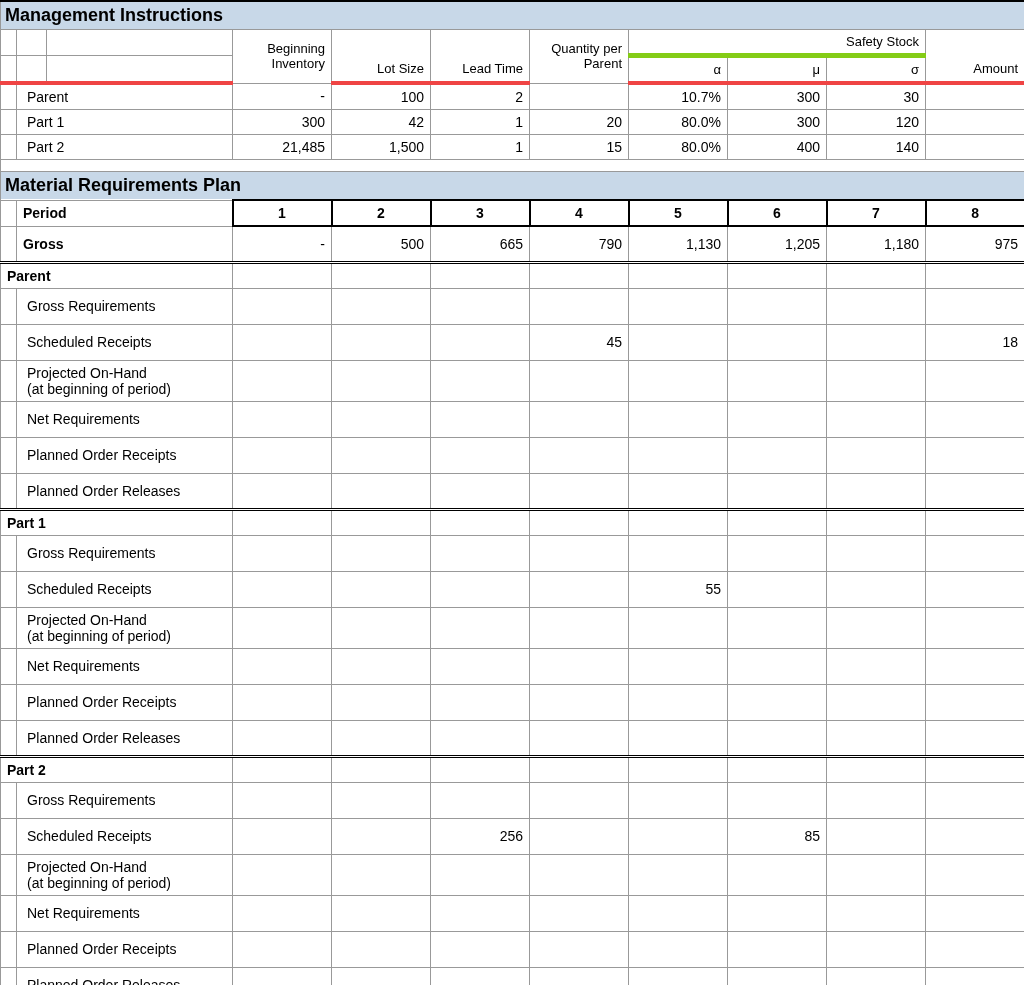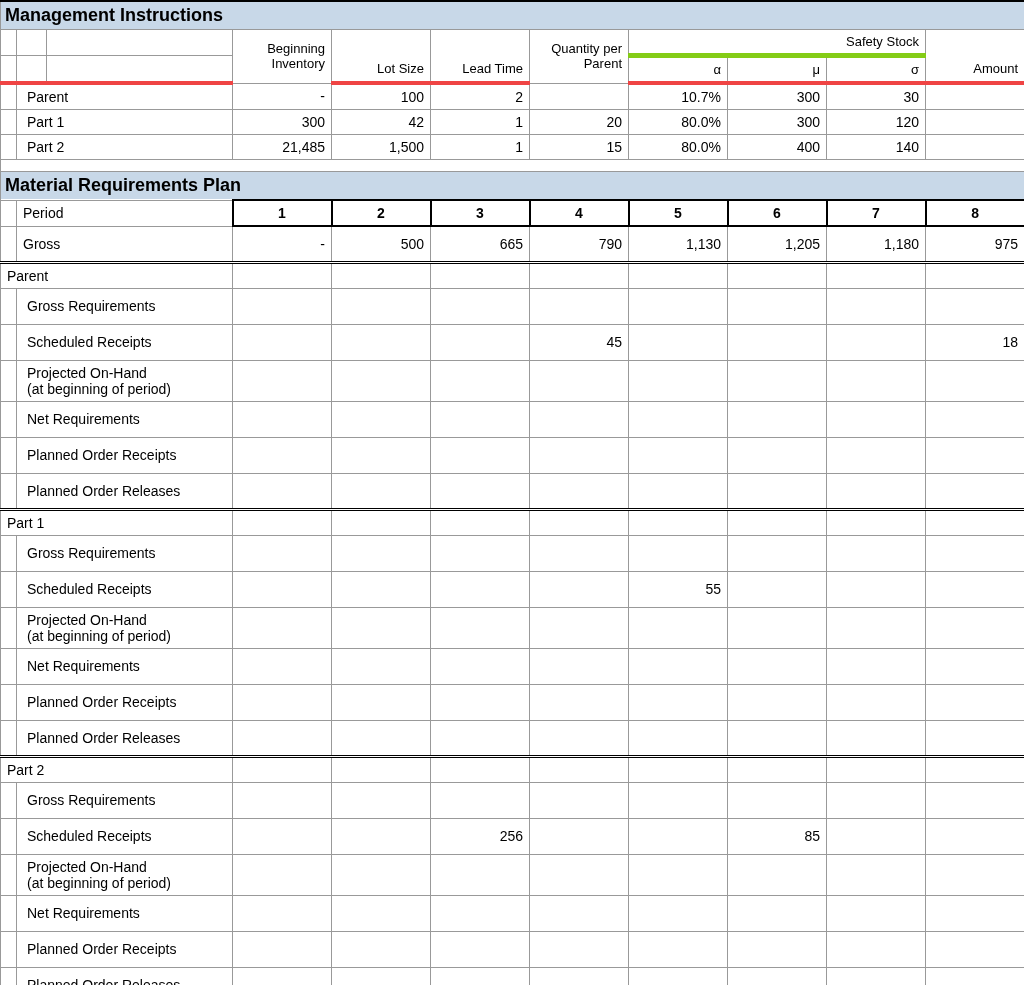--- a/index.html
+++ b/index.html
@@ -32,21 +32,21 @@
     text-align: left;
     padding: 3px 4px;
     margin-top: 20px;
   }
   .hdr {
     text-align: right;
     font-size: 13px;
   }
   .num { text-align: right; }
   .lbl { text-align: left; }
-  .bold { font-weight: normal; }
+  .bold { font-weight: bold; }
   .indent { padding-left: 10px; }
   .row-tall td { height: 36px; }
   .double-top td { border-top: 3px double #000; }
   .border-top-thick td, .border-top-thick th { border-top: 2px solid #000; }
   .border-bottom-thick td, .border-bottom-thick th { border-bottom: 4px solid #ef4444; }
   .col-narrow { width: 16px; }
   .col-indent { width: 30px; }
   .col-label { width: 186px; }
   .col-data { width: 99px; }
   .period-box {

